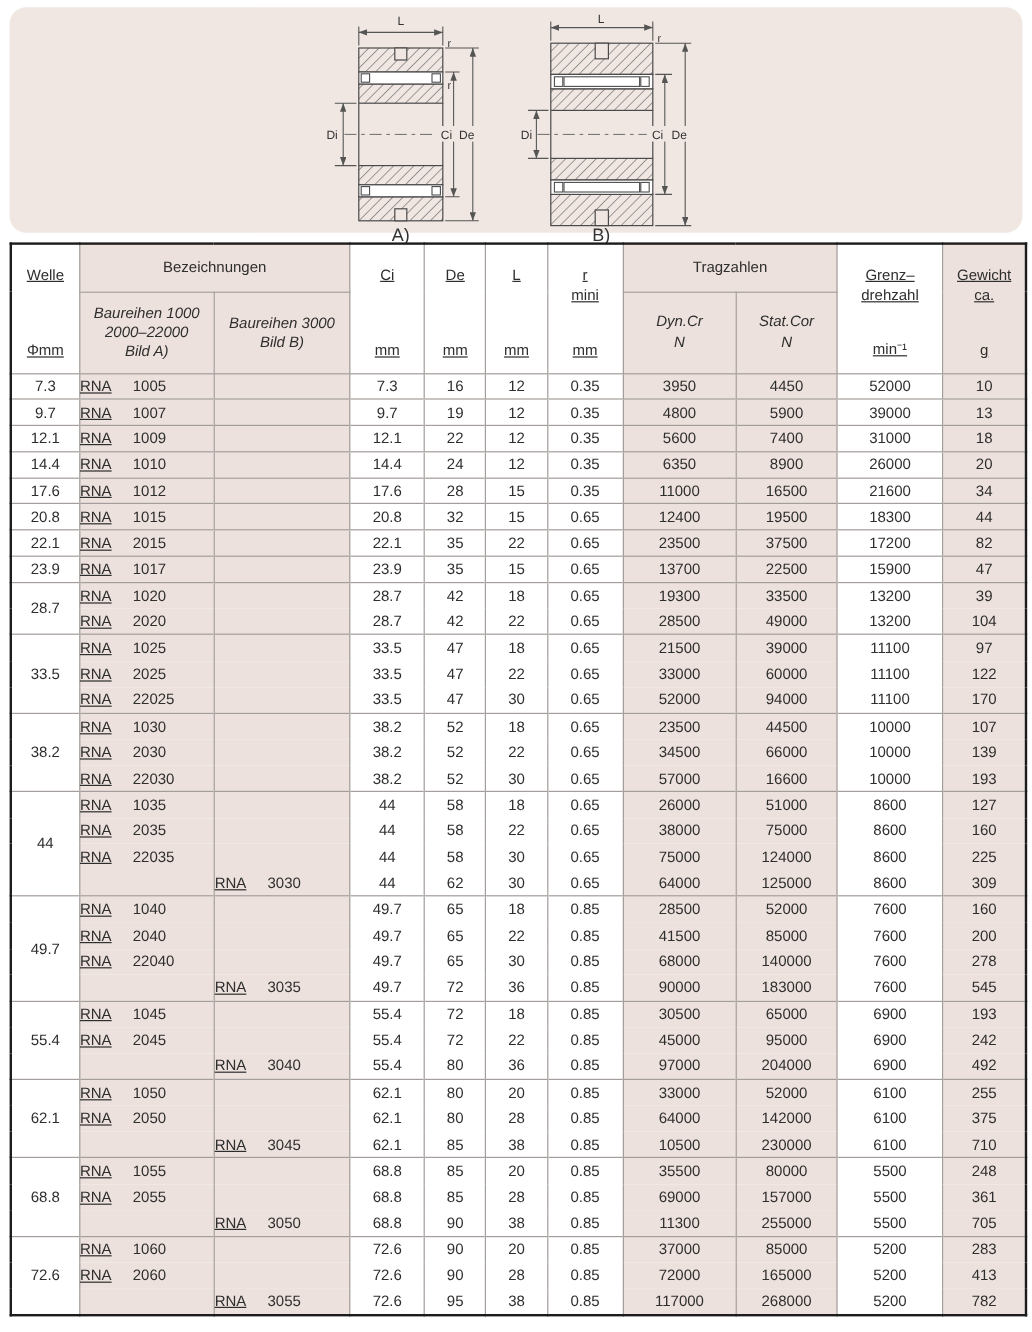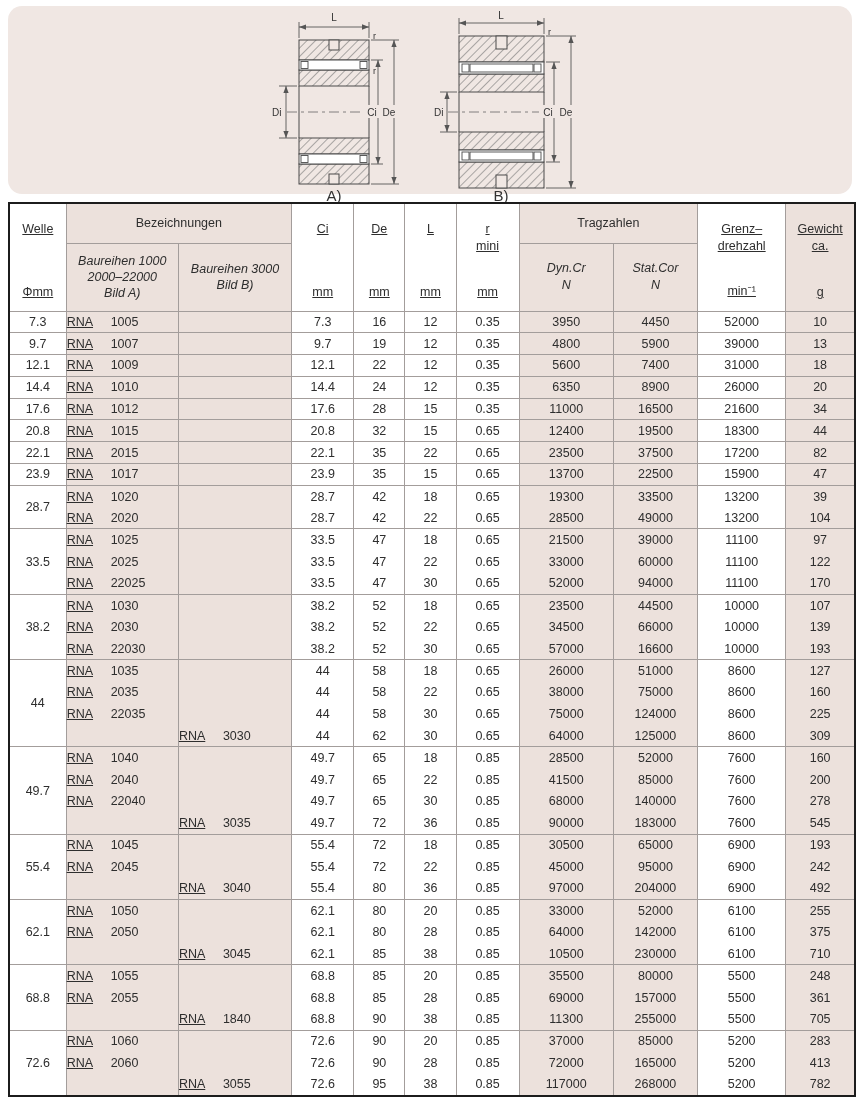--- a/index.html
+++ b/index.html
@@ -668,21 +668,21 @@
           <td class="white">85</td>
           <td class="white">28</td>
           <td class="white">0.85</td>
           <td class="pink">69000</td>
           <td class="pink">157000</td>
           <td class="white">5500</td>
           <td class="pink">361</td>
         </tr>
         <tr>
           <td class="pink cell-bez"></td>
-          <td class="pink cell-bez"><span class="rna">RNA</span><span>1840</span></td>
+          <td class="pink cell-bez"><span class="rna">RNA</span><span>3050</span></td>
           <td class="white">68.8</td>
           <td class="white">90</td>
           <td class="white">38</td>
           <td class="white">0.85</td>
           <td class="pink">11300</td>
           <td class="pink">255000</td>
           <td class="white">5500</td>
           <td class="pink">705</td>
         </tr>
         <tr class="group-start">

